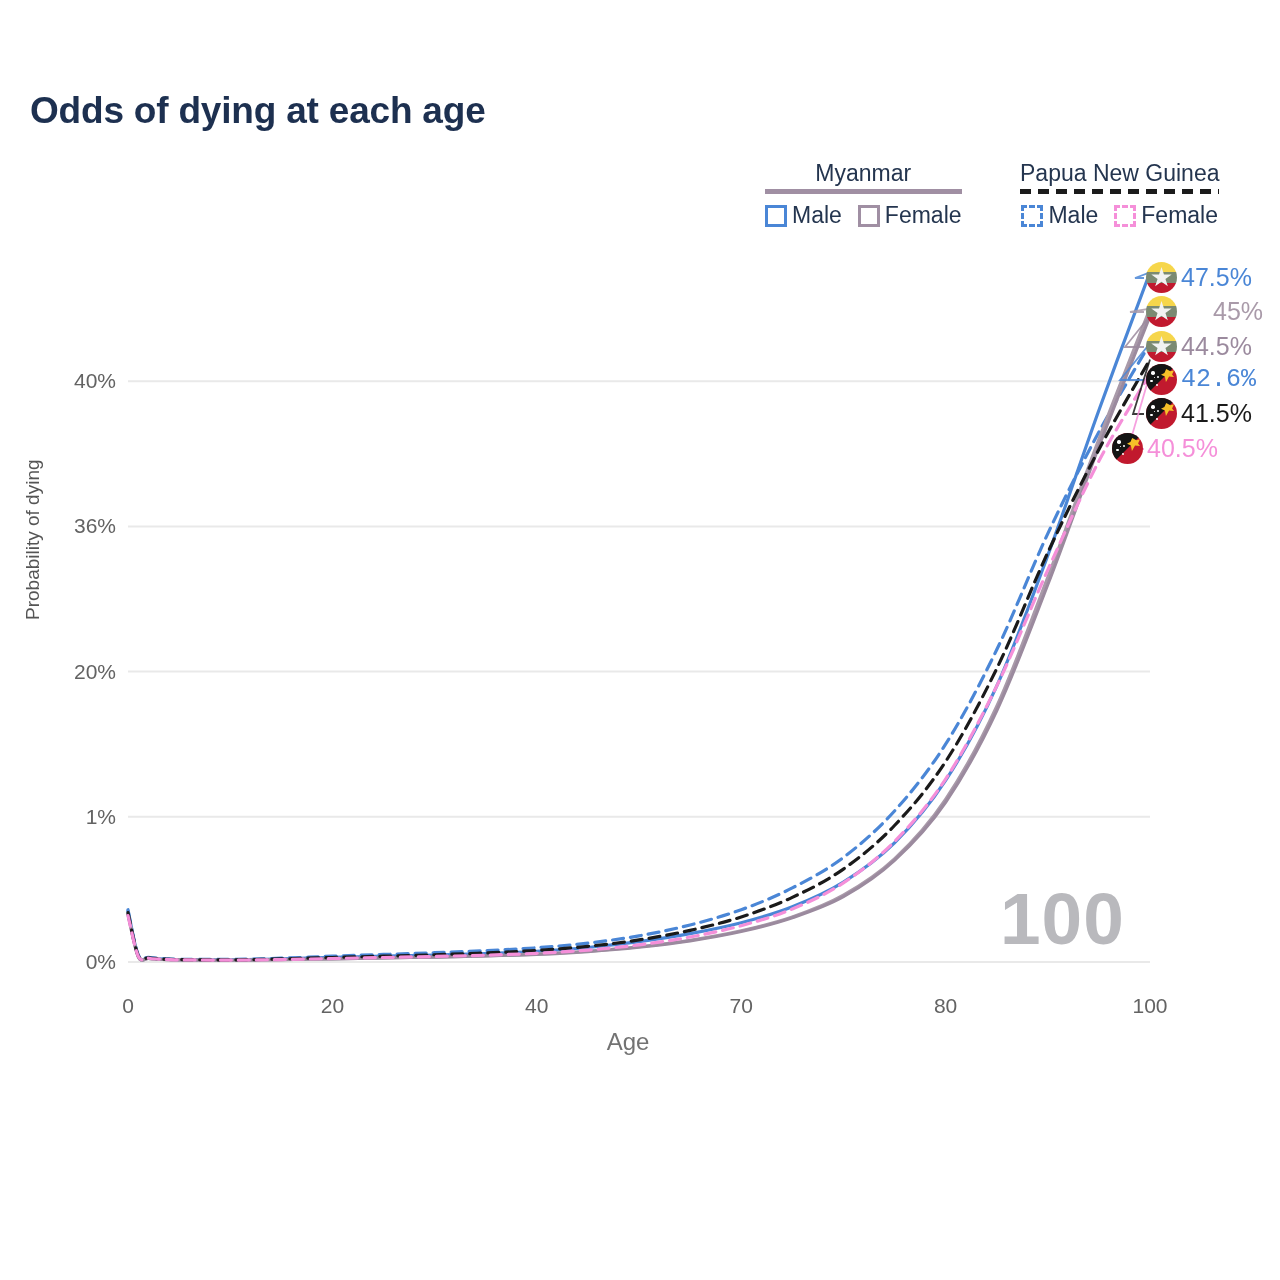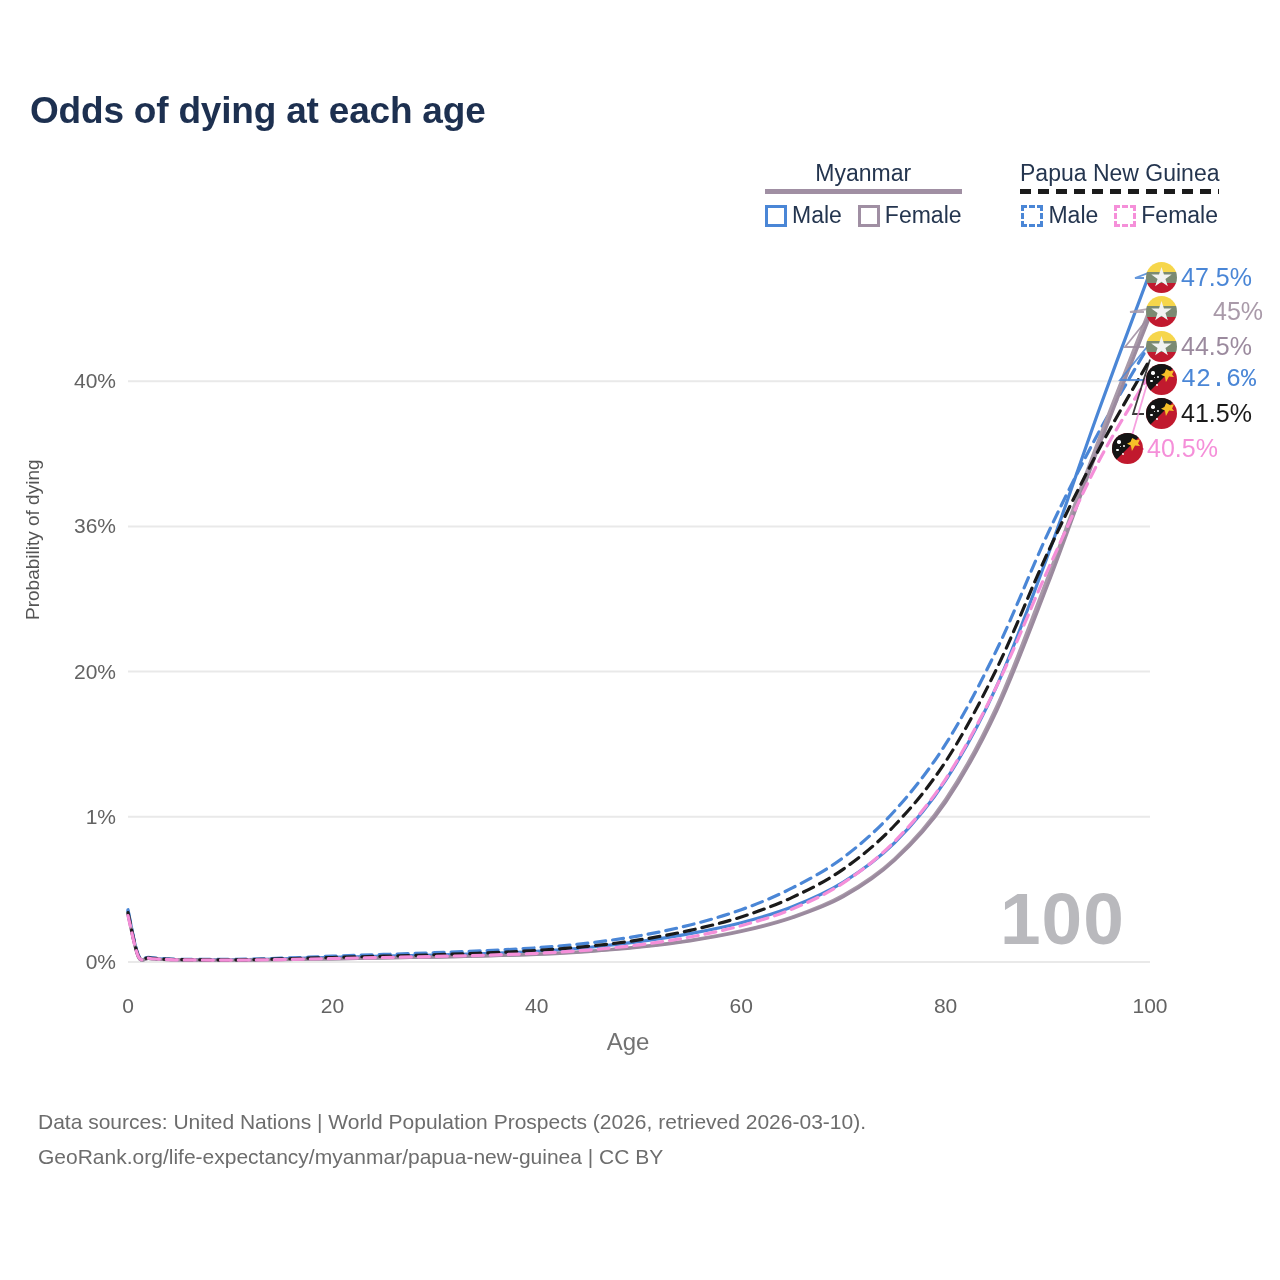--- a/index.html
+++ b/index.html
@@ -307,21 +307,21 @@
       <div class="tick-label ytick" style="top: 962px; padding-right: 14px;">0%</div>
       <div class="tick-label ytick" style="top: 816.792px; padding-right: 14px;">1%</div>
       <div class="tick-label ytick" style="top: 671.583px; padding-right: 14px;">20%</div>
       <div class="tick-label ytick" style="top: 526.375px; padding-right: 14px;">36%</div>
       <div class="tick-label ytick" style="top: 381.167px; padding-right: 14px;">40%</div>
     </div>
   <div id="xticks">
       <div class="tick-label xtick" style="left: 128px; top: 994px;">0</div>
       <div class="tick-label xtick" style="left: 332.4px; top: 994px;">20</div>
       <div class="tick-label xtick" style="left: 536.8px; top: 994px;">40</div>
-      <div class="tick-label xtick" style="left: 741.2px; top: 994px;">60</div>
+      <div class="tick-label xtick" style="left: 741.2px; top: 994px;">70</div>
       <div class="tick-label xtick" style="left: 945.6px; top: 994px;">80</div>
       <div class="tick-label xtick" style="left: 1150px; top: 994px;">100</div>
     </div>
 
   <div id="ylabel">Probability of dying</div>
   <div id="xlabel">Age</div>
 
   <div id="watermark">100</div>
 
   <div id="endlabels">
@@ -374,18 +374,14 @@
           <span class="pg-star" style="left: 4.1px; top: 15.6px; width: 2.8px; height: 2.8px;"></span>
           <span class="pg-star" style="left: 9.7px; top: 19.7px; width: 2.6px; height: 2.6px;"></span>
           <span class="pg-star" style="left: 10.8px; top: 11.8px; width: 2.4px; height: 2.4px;"></span>
           <span class="pg-star" style="left: 7.6px; top: 12.6px; width: 1.8px; height: 1.8px;"></span>
           <span class="pg-bird"></span>
         </span>
         <span class="endlabel-value" style="color: rgb(245, 143, 217);">40.5%</span>
       </div>
     </div>
 
-  <div id="footer">
-    <div>Data sources: United Nations | World Population Prospects (2026, retrieved 2026-03-10).</div>
-    <div>GeoRank.org/life-expectancy/myanmar/papua-new-guinea | CC BY</div>
-  </div>
 
 </div>
 
 </body></html>

